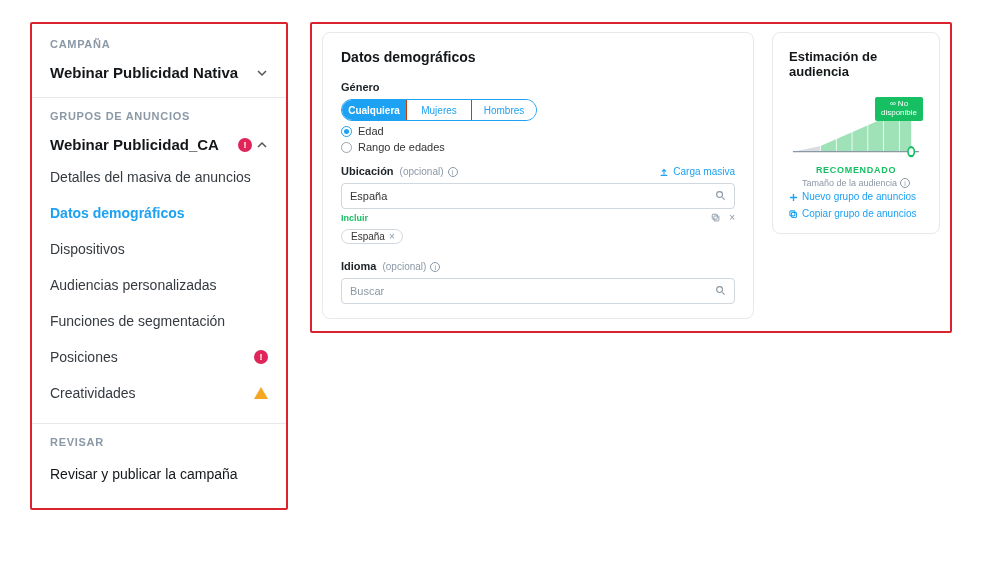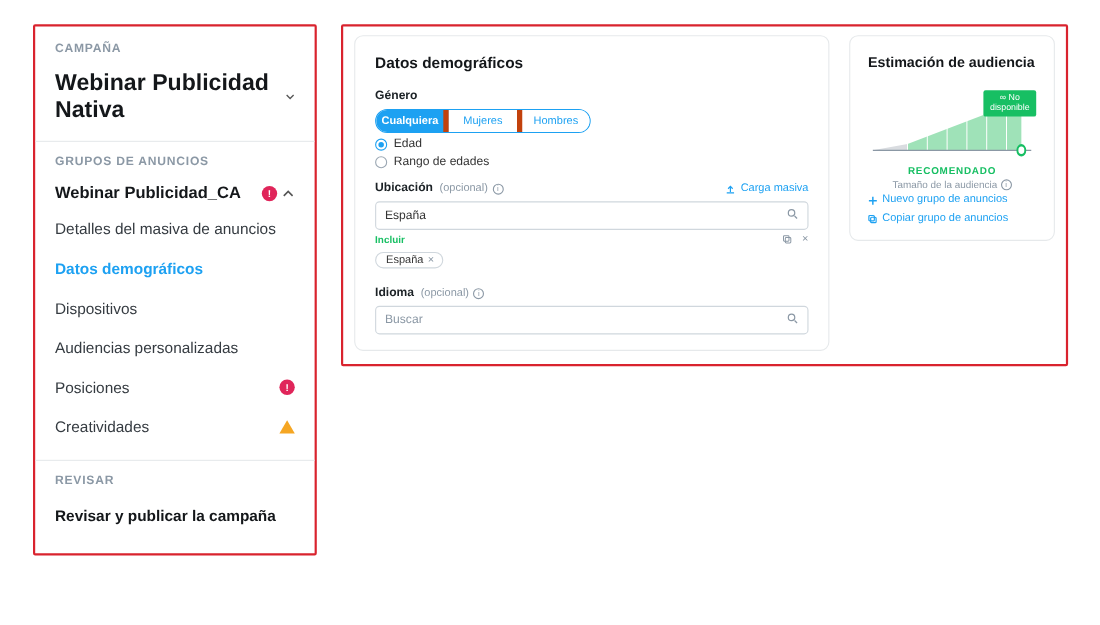--- a/index.html
+++ b/index.html
@@ -33,21 +33,21 @@
   }
   .sidebar .divider {
     border-top: 1px solid #e6e9eb;
     margin: 10px 0 10px 0;
   }
   .campaign-row {
     display: flex; align-items: center; justify-content: space-between;
     padding: 8px 18px 6px 18px;
   }
   .campaign-row .name {
-    font-weight: 700; font-size: 21px;
+    font-weight: 700; font-size: 15px;
   }
   .chev {
     width: 12px; height: 12px;
     display: inline-block;
     color: #555;
   }
   .chev svg { width: 100%; height: 100%; display: block; }
   .group-row {
     display: flex; align-items: center; justify-content: space-between;
     padding: 8px 18px 2px 18px;
@@ -76,21 +76,21 @@
   .nav-item .right { display:flex; align-items:center; }
   .tri-warn {
     width:0; height:0;
     border-left:7px solid transparent;
     border-right:7px solid transparent;
     border-bottom:12px solid #f5a623;
     position:relative; display:inline-block;
   }
   .review-item {
     padding: 12px 14px 10px 18px;
-    font-size: 14px; font-weight: 700;
+    font-size: 14px; font-weight: 400;
   }
 
   
   .right-col { flex: 1; display:flex; gap:18px; align-items:flex-start; }
   .right-red {
     padding-bottom: 12px;
     display:flex; gap:18px; align-items:flex-start;
   }
   .card {
     border: 1px solid #e6e9eb;
@@ -115,21 +115,21 @@
     border: 1px solid #1da1f2;
     border-radius: 16px;
     overflow:hidden;
     width: 196px;
     height: 22px;
     font-size: 10px;
   }
   .seg {
     flex:1; display:flex; align-items:center; justify-content:center;
     color:#1da1f2; cursor:pointer; background:#fff;
-    border-right:5px solid #c2410c;
+    border-right:1px solid #c2410c;
   }
   .seg:last-child { border-right:none; }
   .seg.selected { background:#1da1f2; color:#fff; font-weight:700; }
   .radio-row { display:flex; align-items:center; gap:6px; margin:4px 0; font-size:11px; color:#333; }
   .radiodot {
     width:11px; height:11px; border-radius:50%; border:1px solid #9aa6b2;
     display:inline-flex; align-items:center; justify-content:center;
     background:#fff;
   }
   .radiodot.on { border-color:#1da1f2; }
@@ -154,21 +154,21 @@
   .incl-label { font-size:9px; color:#17bf63; font-weight:700;}
   .chip {
     display:inline-flex; align-items:center; gap:4px;
     border:1px solid #d0d7dd; border-radius:12px;
     padding: 1px 7px 1px 9px; font-size:10px; color:#333; margin-top:6px;
     background:#fff; cursor:pointer;
   }
   .chip .x { font-size:10px; color:#8b98a5; }
   .mini-x { font-size:10px; color:#8b98a5; cursor:pointer; }
   
-  .aud-card { width: 187px; padding: 14px 16px 14px 16px; }
+  .aud-card { width: 168px; padding: 14px 16px 14px 16px; }
   .aud-card h3 { margin:2px 0 16px 0; font-size:13px; font-weight:700; }
   .gauge { position:relative; height:78px; margin-bottom:2px; }
   .gauge svg { width:100%; height:68px; display:block; }
   .gauge .tag {
     position:absolute; right:0; top:2px;
     background:#17bf63; color:#fff; font-size:8px; line-height:1.1;
     padding:3px 5px; border-radius:2px; text-align:center; width:48px;
   }
   .recom { text-align:center; font-size:9px; letter-spacing:.7px; color:#17bf63; font-weight:700; margin-top:2px;}
   .aud-size { text-align:center; font-size:9px; color:#8b98a5; margin-top:3px; display:flex; align-items:center; justify-content:center; gap:3px;}
@@ -214,20 +214,24 @@
         </div>
         <div class="nav-item">
           <span>Dispositivos</span>
           <span class="right"></span>
         </div>
         <div class="nav-item">
           <span>Audiencias personalizadas</span>
           <span class="right"></span>
         </div>
         <div class="nav-item">
+          <span>Funciones de segmentación</span>
+          <span class="right"></span>
+        </div>
+        <div class="nav-item">
           <span>Posiciones</span>
           <span class="right">
             <span class="badge-err"></span>
           </span>
         </div>
         <div class="nav-item">
           <span>Creatividades</span>
           <span class="right">
             <span class="tri-warn"></span>
           </span>

